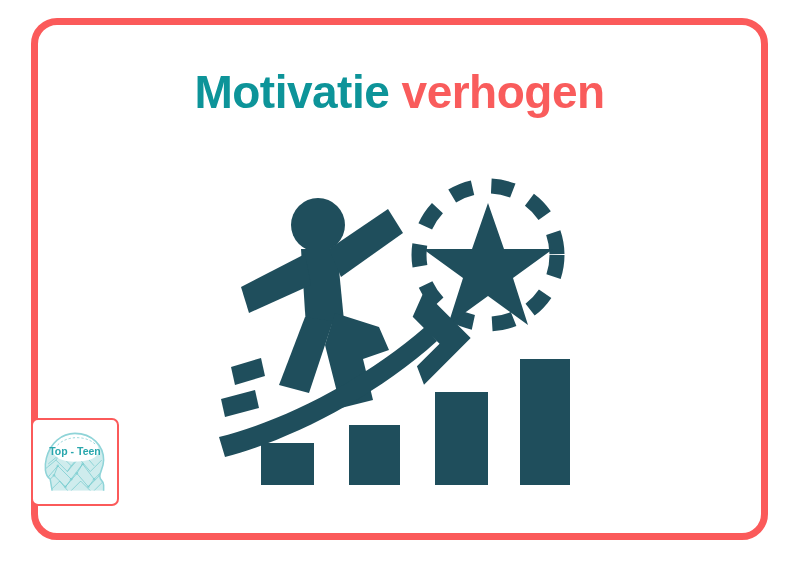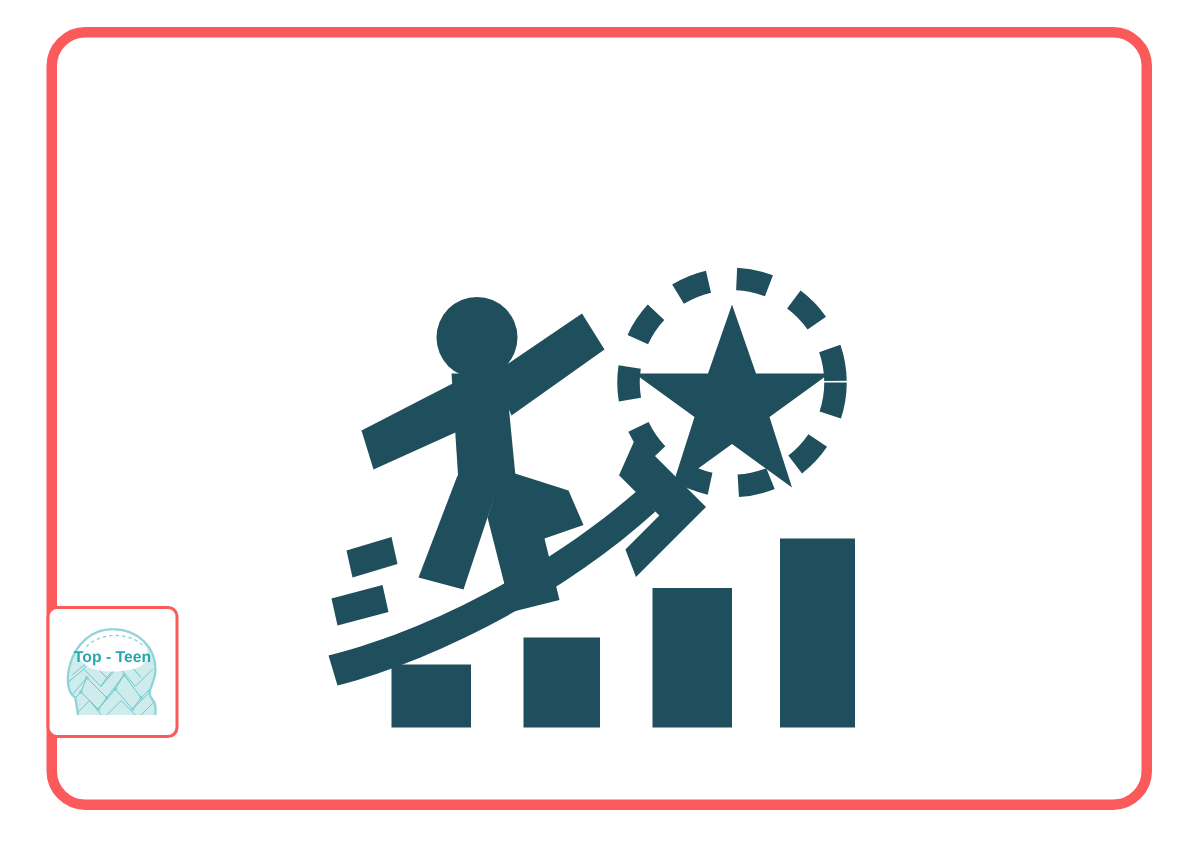--- a/index.html
+++ b/index.html
@@ -47,41 +47,44 @@
     position: absolute;
     left: 175px;
     top: 120px;
     width: 390px;
     height: 360px;
   }
 
   #logo-badge {
     position: absolute;
     left: 31px;
-    top: 404px;
+    top: 418px;
     width: 88px;
     height: 88px;
     box-sizing: border-box;
     border: 2.5px solid #fb5a5a;
     border-radius: 7px;
     background: #ffffff;
     overflow: hidden;
   }
   #logo-svg {
     position: absolute;
     left: 0; top: 0;
     width: 100%;
     height: 100%;
   }
 </style>
 </head>
 <body>
 
 <div id="slide-card" style="border-color: rgb(251, 90, 90);">
 
+  <div id="title-block">
+    <span class="title-word" id="title-word-primary" style="color: rgb(13, 148, 153);">Motivatie</span><span class="title-word" style="color:transparent"> </span><span class="title-word" id="title-word-accent" style="color: rgb(249, 92, 92);">verhogen</span>
+  </div>
 
   <div id="illustration">
     <svg viewBox="0 0 390 360" width="390" height="360" xmlns="http://www.w3.org/2000/svg">
       <g fill="#1f4e5c">
 
         <g>
           <g stroke="#1f4e5c" stroke-width="15" fill="none" stroke-dasharray="22 19" stroke-linecap="butt">
             <circle cx="275" cy="110" r="69"></circle>
           </g>
         </g>

